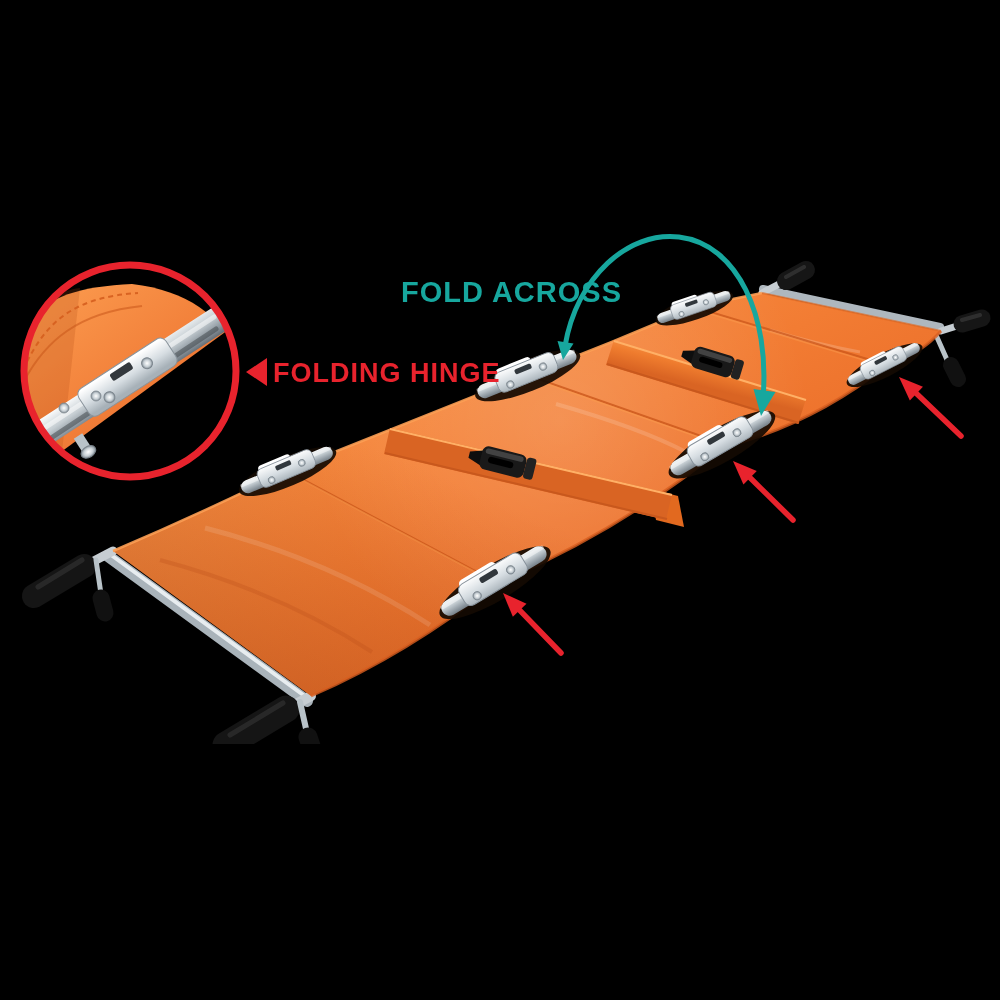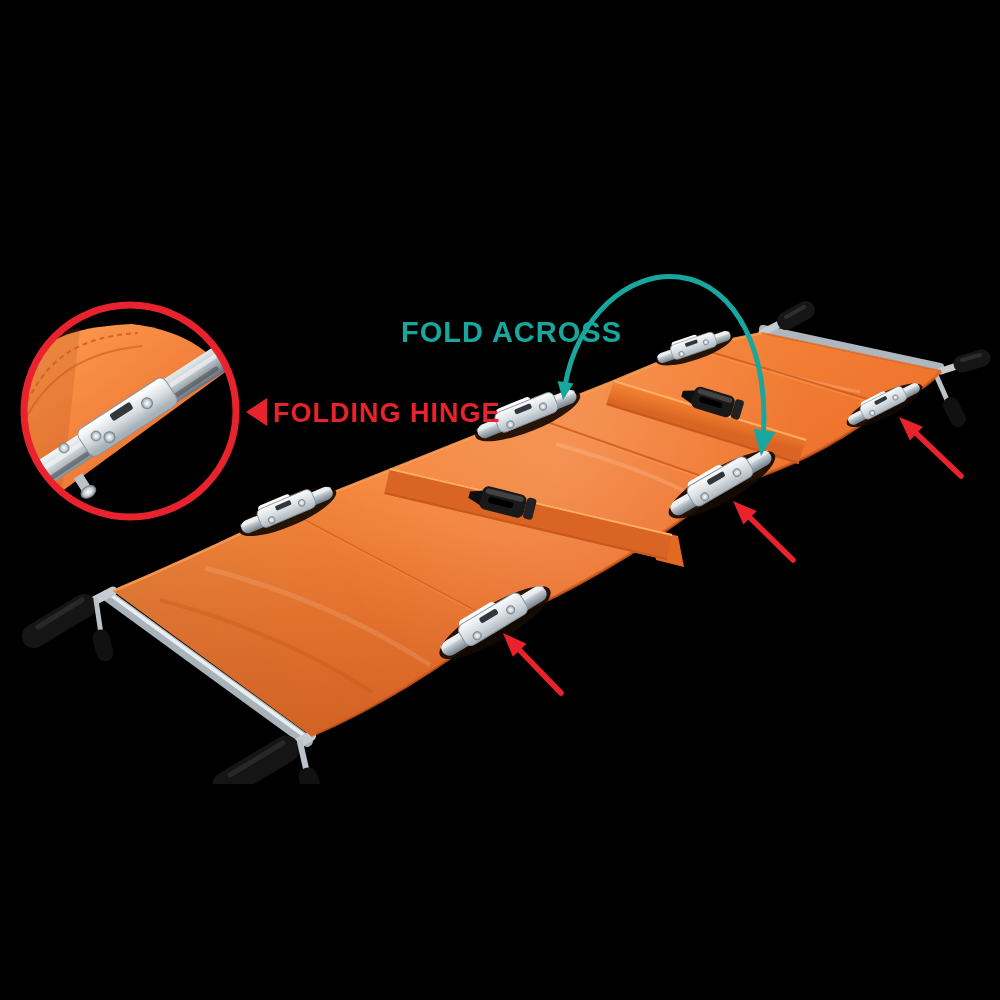--- a/index.html
+++ b/index.html
@@ -1,16 +1,16 @@
 <!DOCTYPE html>
 <html><head>
 <meta charset="utf-8">
 <style>
   html,body{margin:0;padding:0;background:#000;}
-  .stage{width:1000px;height:744px;position:relative;overflow:hidden;background:#0369a1;margin-top:40px;}
+  .stage{width:1000px;height:744px;position:relative;overflow:hidden;background:#0369a1;}
   svg{display:block;}
   text.lbl{font-family:"Liberation Sans", sans-serif;font-weight:bold;letter-spacing:1px;}
 </style>
 </head>
 <body>
 
 <div class="stage">
 <svg width="1000" height="1000" viewBox="0 0 1000 1000" xmlns="http://www.w3.org/2000/svg">
 
   <defs>

